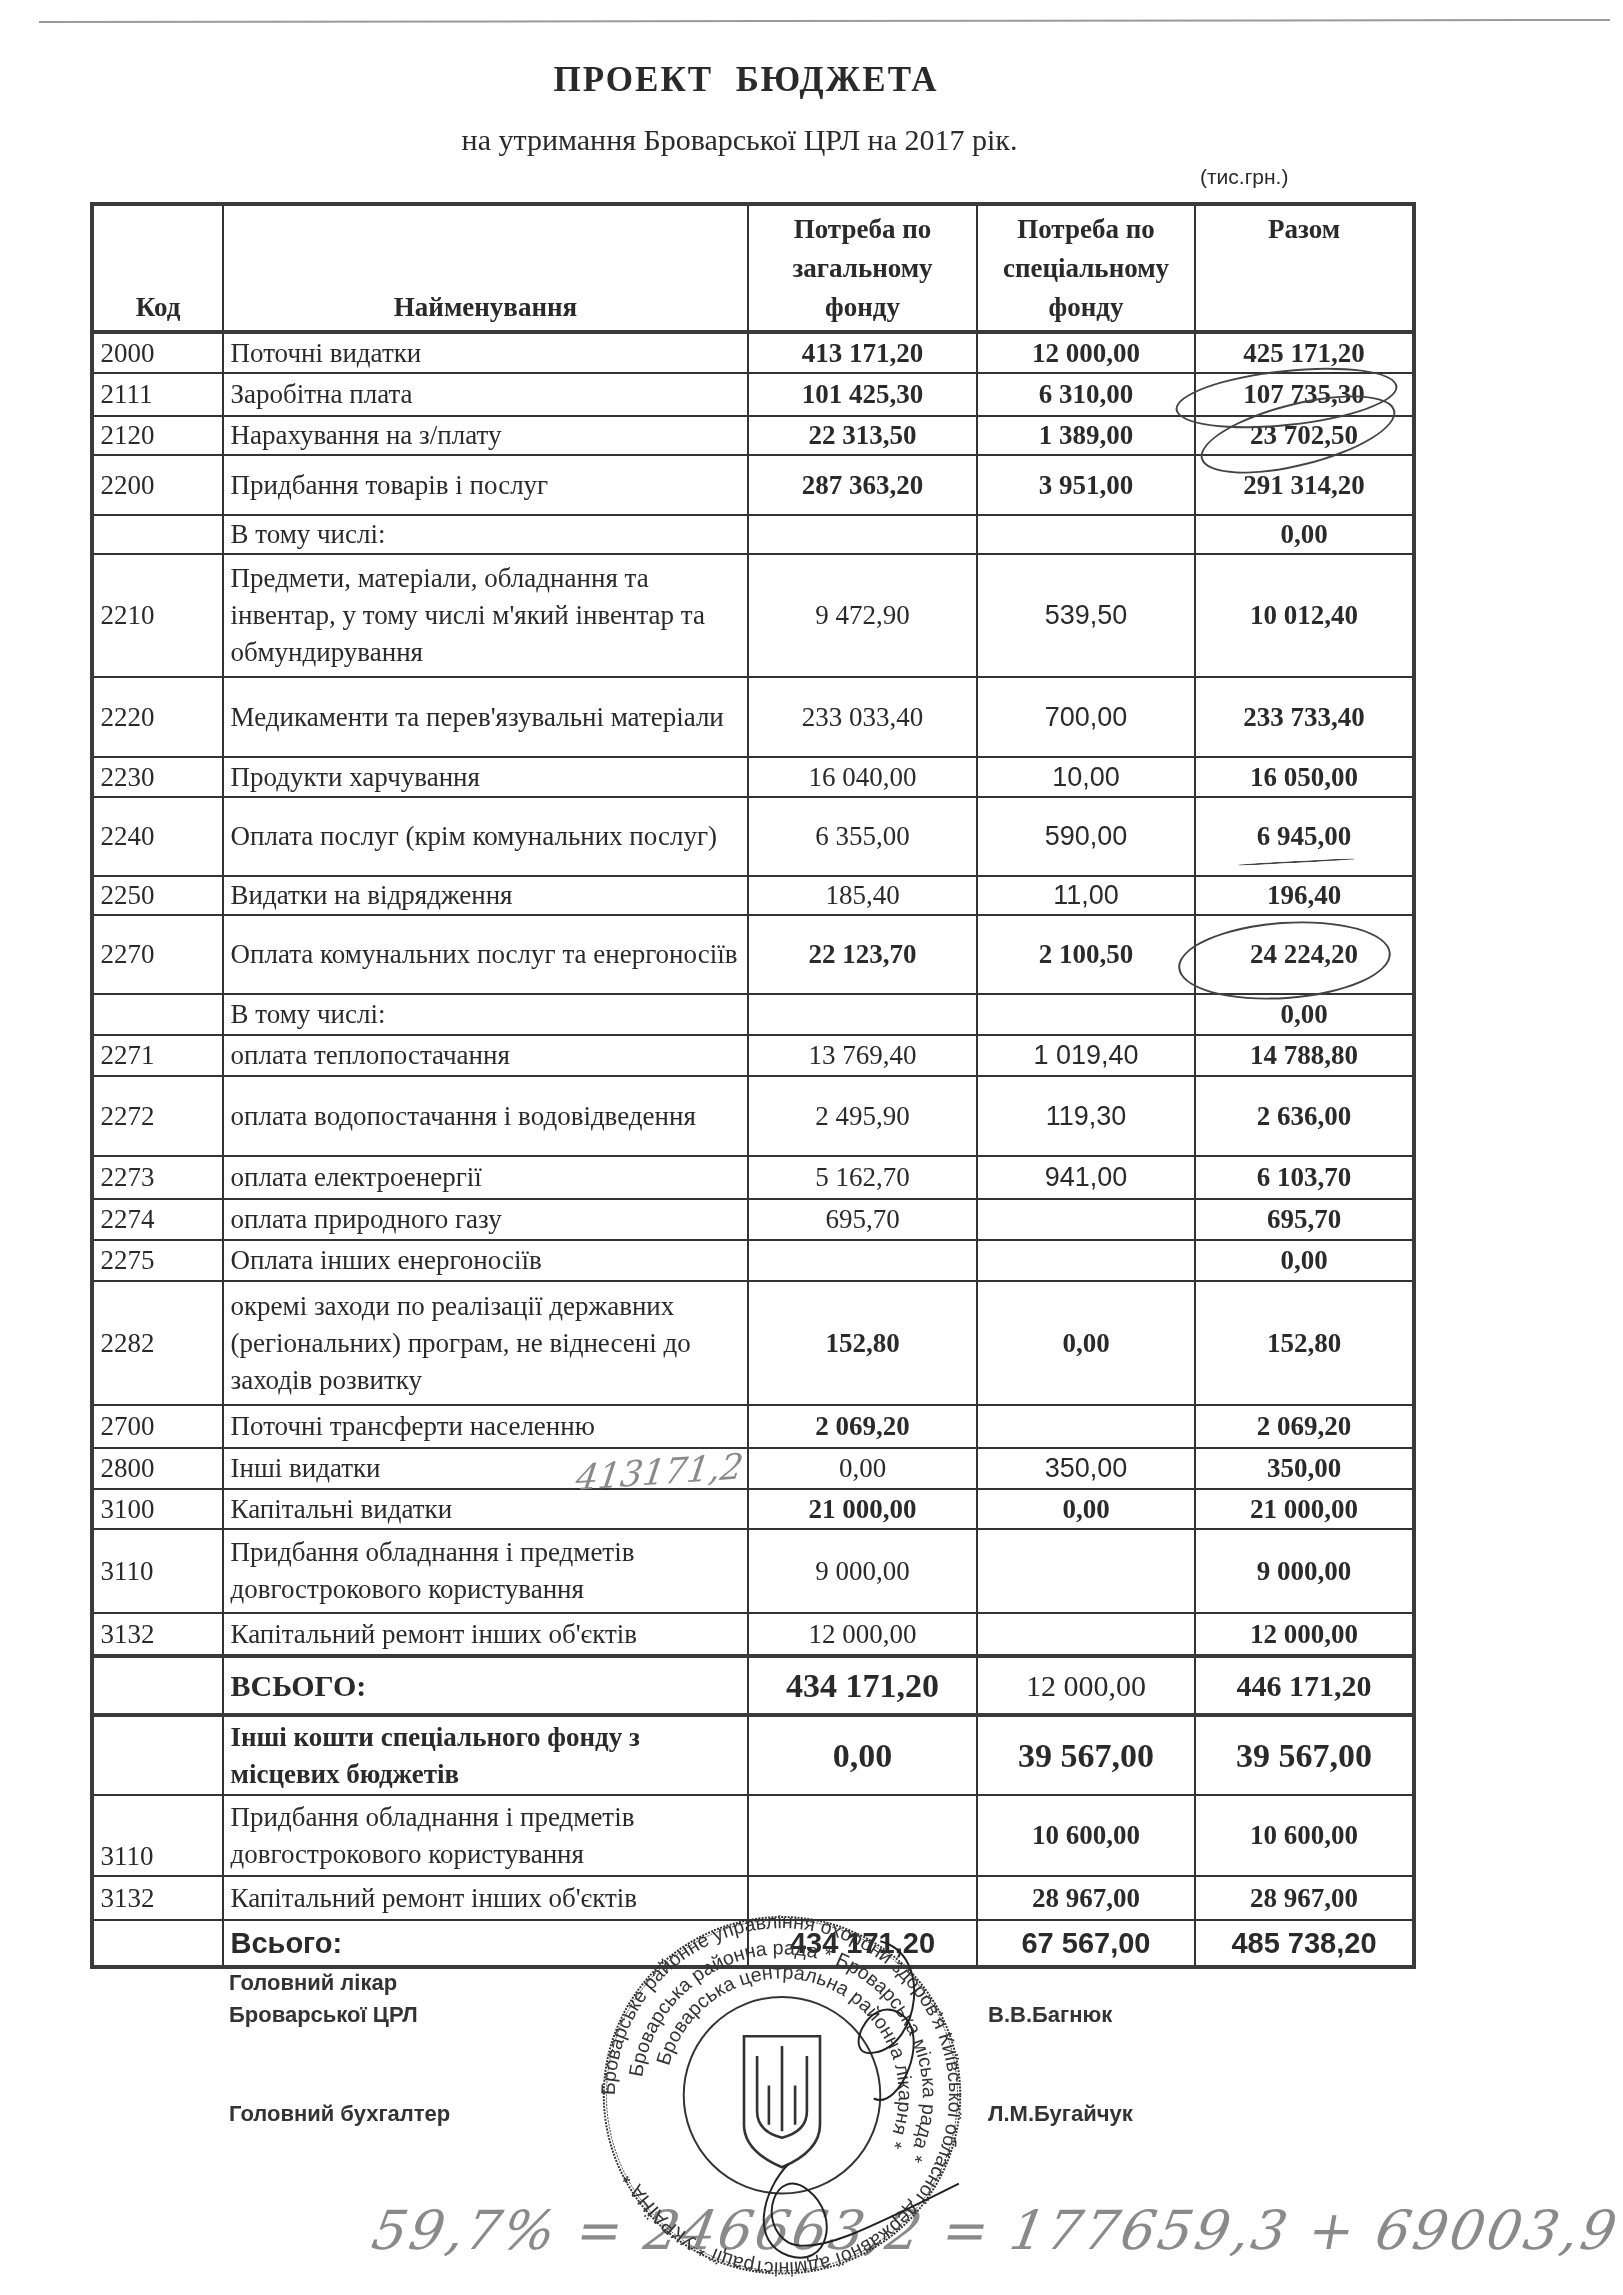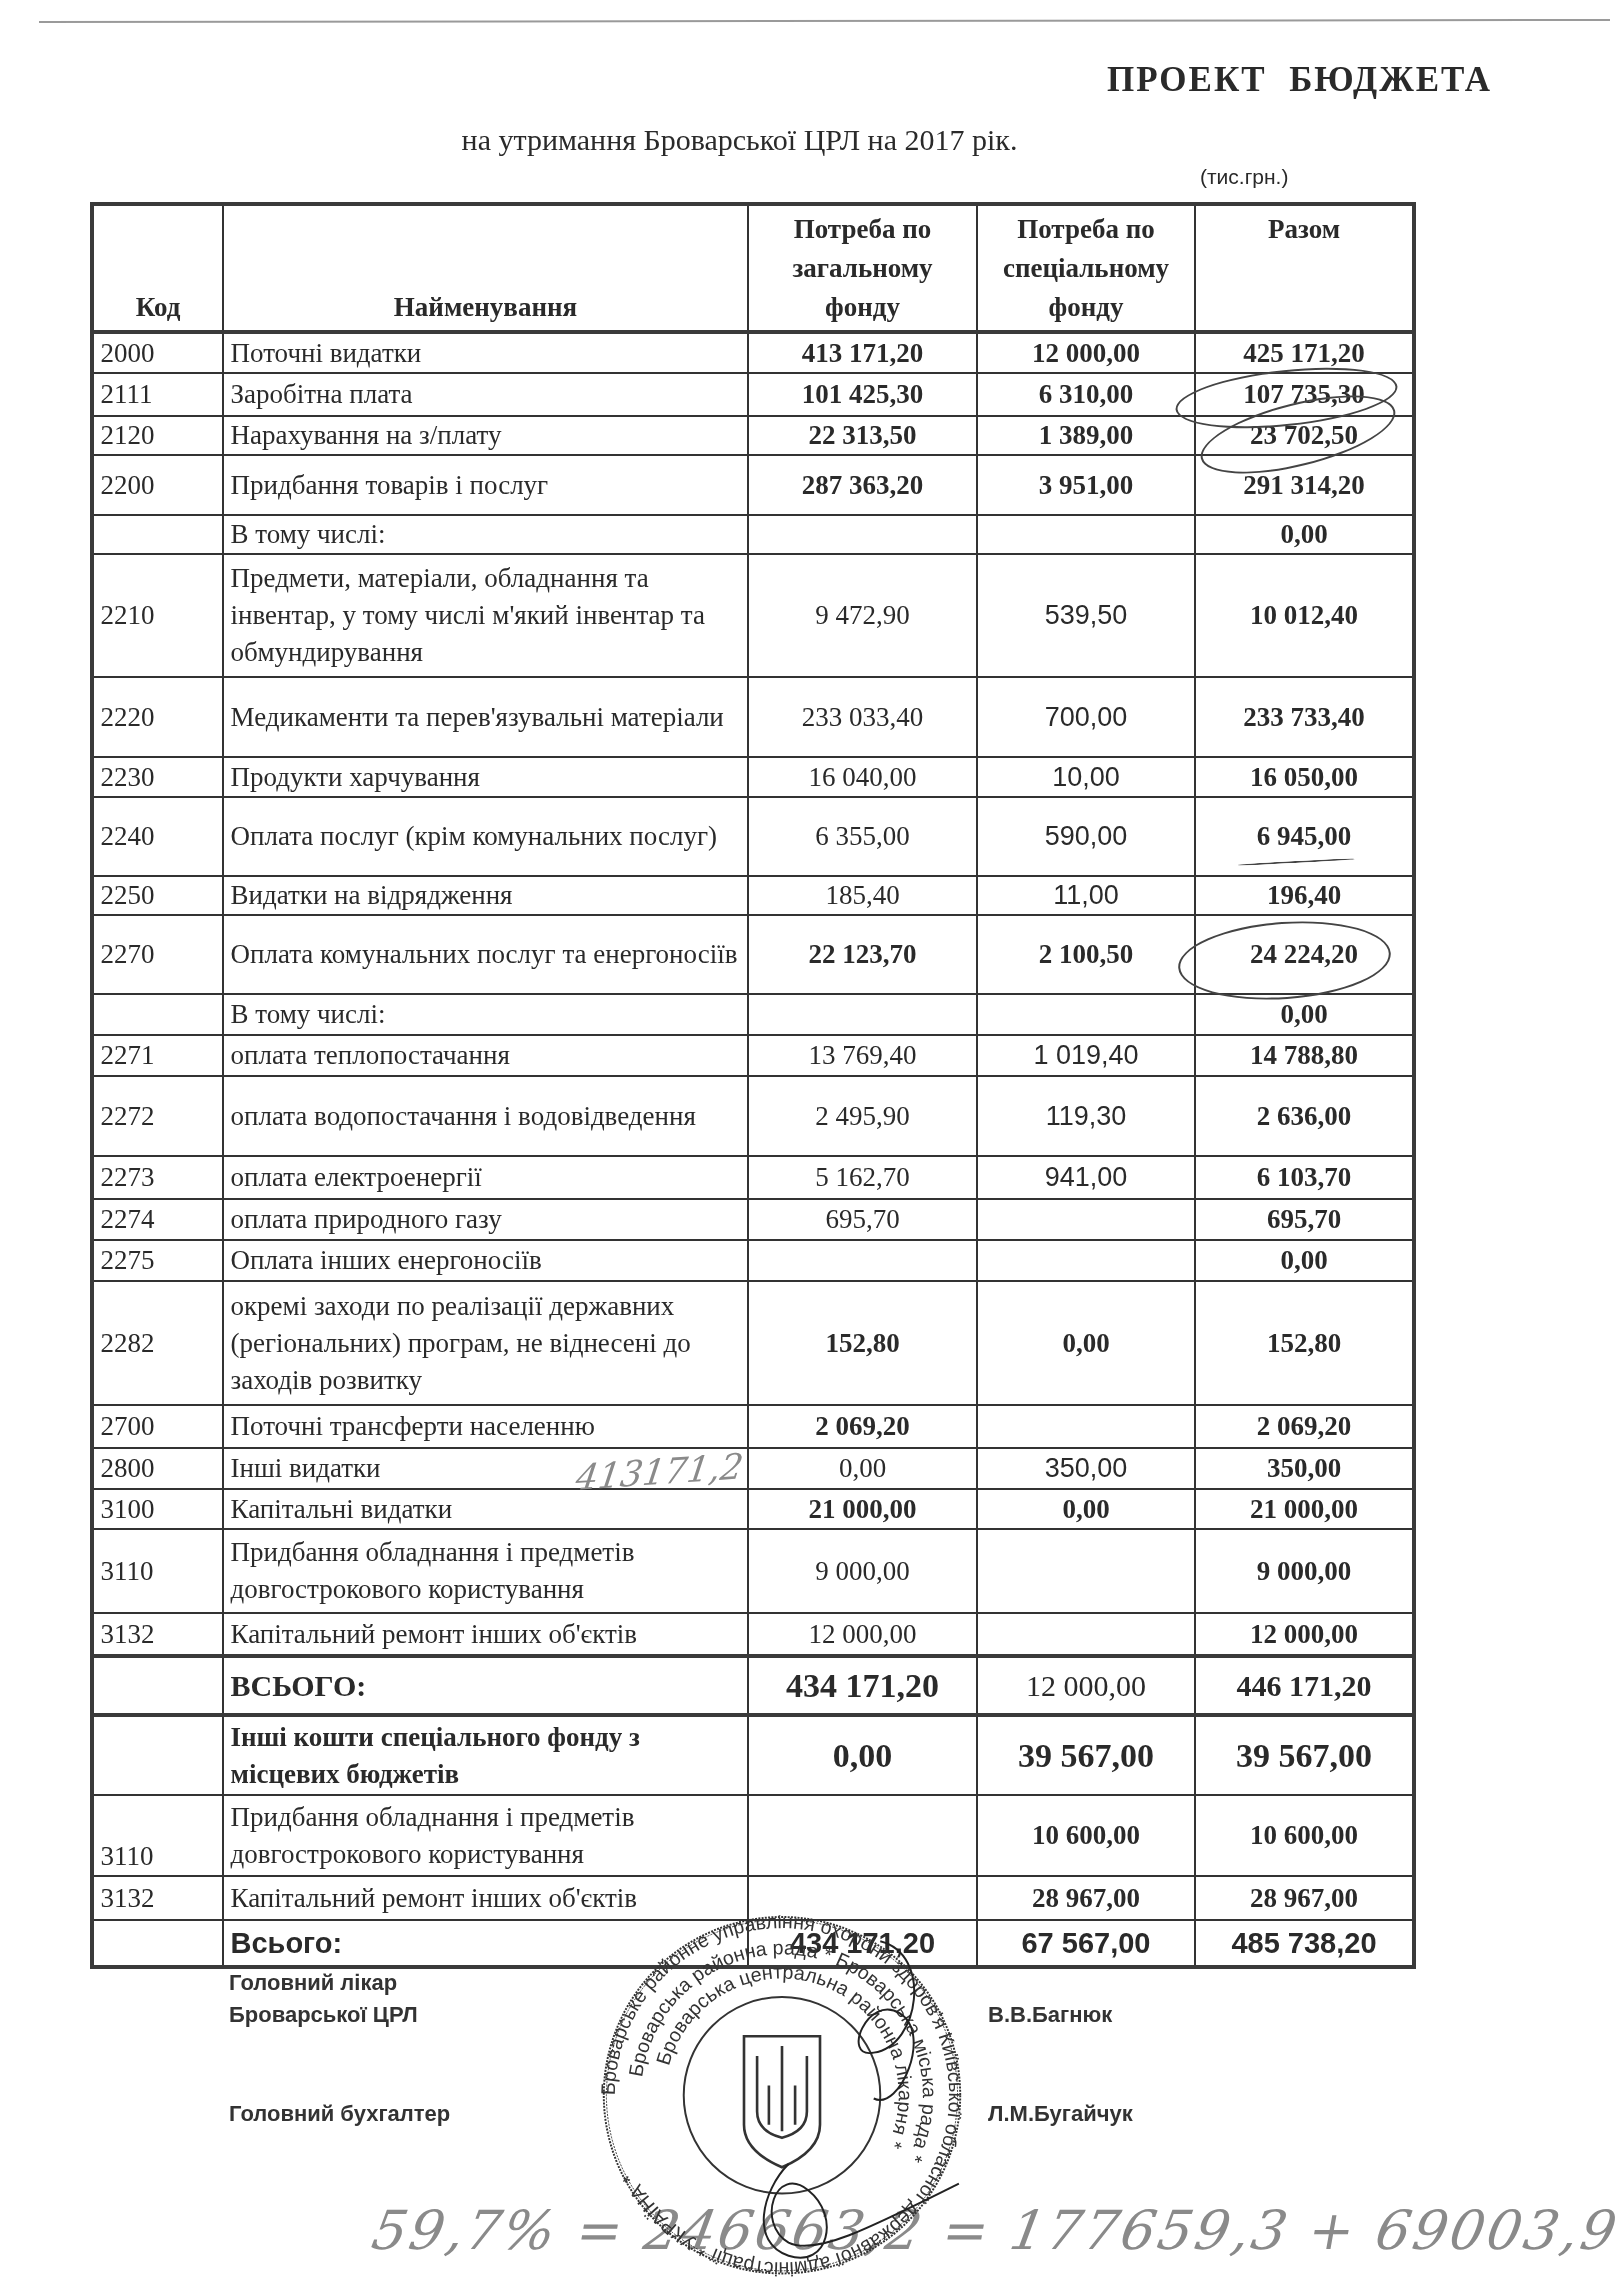--- a/index.html
+++ b/index.html
@@ -1,20 +1,20 @@
 <!DOCTYPE html>
 <html style="font-size:10.5px"><head>
 <meta charset="utf-8">
 <style>
   html, body { margin: 0; padding: 0; background: #ffffff; }
   body { width: 1623px; height: 2295px; position: relative; overflow: hidden;
          font-family: "Liberation Serif", serif; color: #2a2a2a; }
   .abs { position: absolute; }
   .topline { left: 39px; top: 19.6px; width: 1571px; height: 0; border-top: 2px solid #9a9a9a; transform: rotate(-0.08deg); }
-  .title { left: 0; width: 1492px; top: 60px; text-align: right; font-size: 35px; font-weight: bold; letter-spacing: 2px; word-spacing: 11.8px; }
+  .title { left: 0; width: 1492px; top: 60px; text-align: center; font-size: 35px; font-weight: bold; letter-spacing: 2px; word-spacing: 11.8px; }
   .subtitle { left: 0; width: 1479px; top: 123px; text-align: center; font-size: 30px; }
   .units { left: 1200px; top: 165px; font-family: "Liberation Sans", sans-serif; font-size: 21px; }
 
   table.budget { position: absolute; left: 90px; top: 202px; border-collapse: collapse; table-layout: fixed; width: 1322px; }
   table.budget col.c-code { width: 131px; }
   table.budget col.c-name { width: 525px; }
   table.budget col.c-gen  { width: 229px; }
   table.budget col.c-spec { width: 218px; }
   table.budget col.c-tot  { width: 219px; }
   table.budget td, table.budget th { border: 2px solid #333; padding: 0 6.5px; font-size: 27px; line-height: 37px; vertical-align: middle; }

